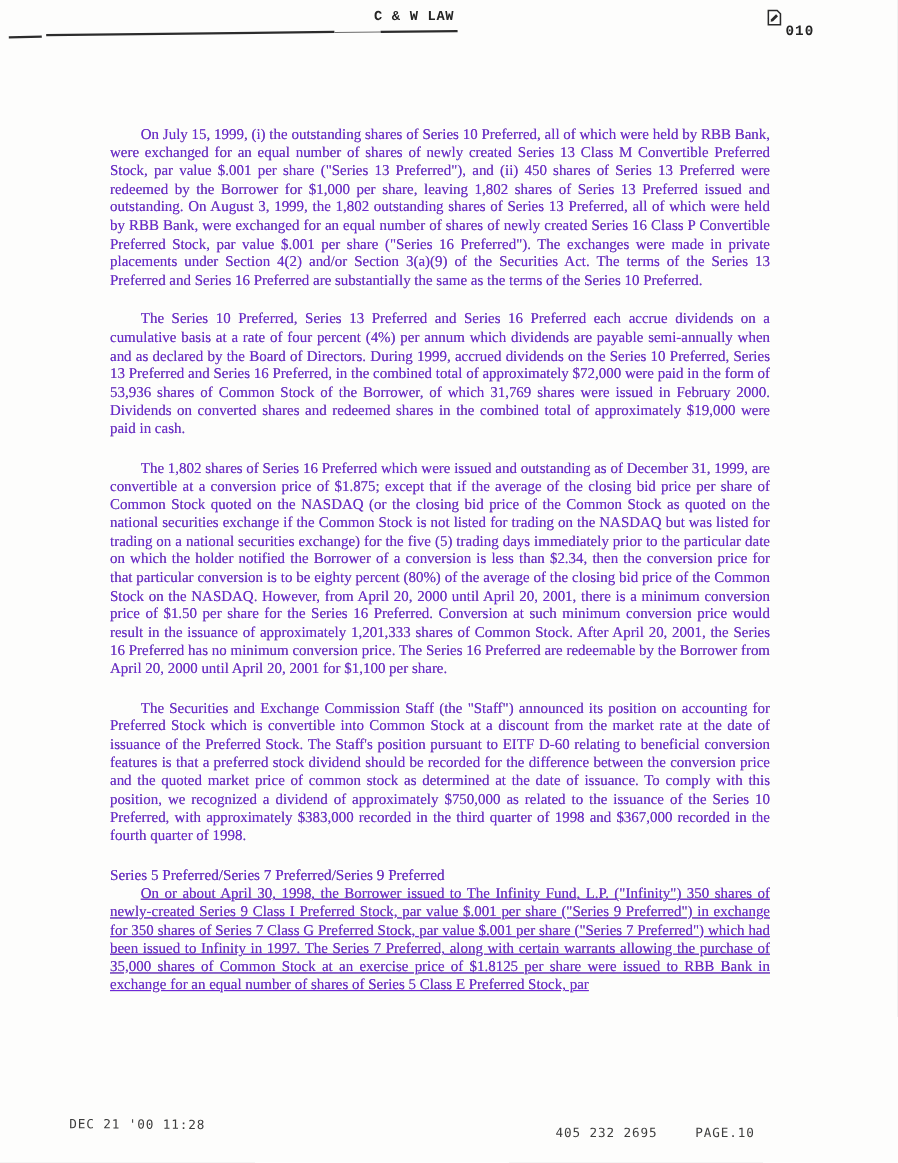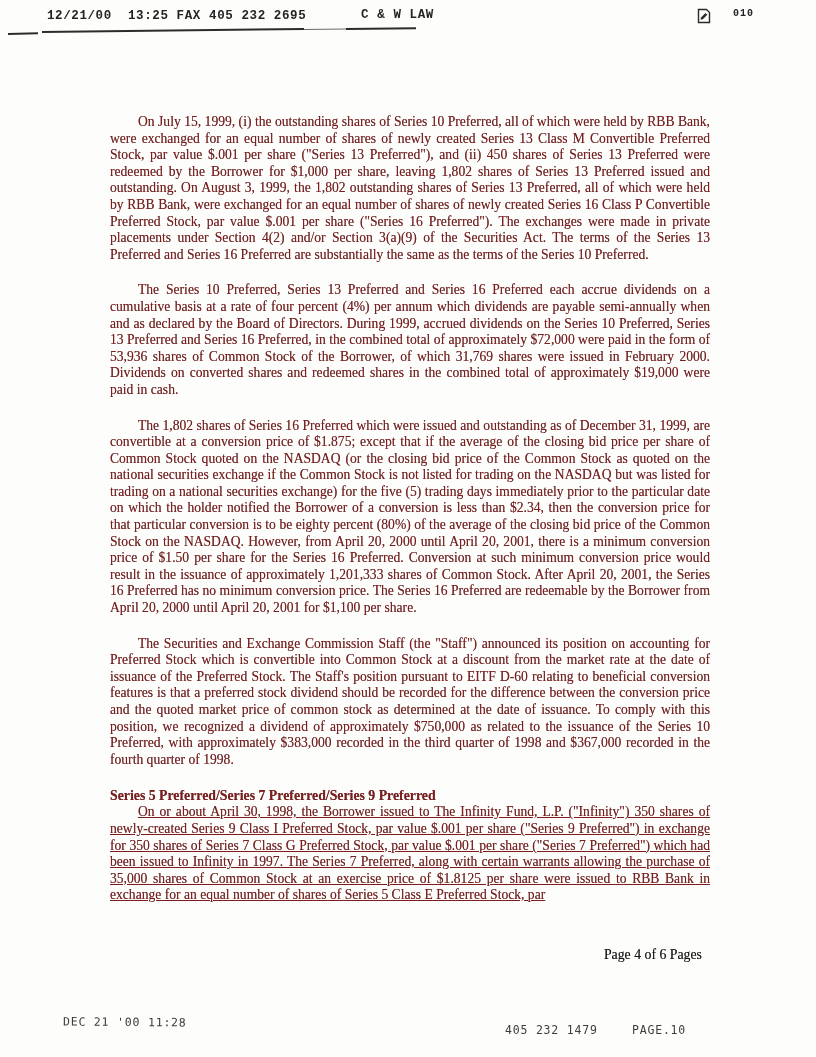--- a/index.html
+++ b/index.html
@@ -21,54 +21,54 @@
   .fax-header-text {
     position: absolute;
     font-family: "Liberation Mono", monospace;
     font-size: 12.5px;
     font-weight: 600;
     color: #242424;
     letter-spacing: 0.6px;
     white-space: pre;
   }
   .fh-left   { left: 47px;  top: 9px; }
-  .fh-sender { left: 361px; top: 8px; }
-  .fh-pagecount { left: 714px; top: 8px; font-size: 10px; letter-spacing: 1px; margin-left: 19px; }
+  .fh-sender { left: 340px; top: 8px; }
+  .fh-pagecount { left: 714px; top: 21px; font-size: 13px; letter-spacing: 1px; }
   .fh-icon { position: absolute; left: 697px; top: 8px; width: 14px; height: 16px; }
 
   .scan-line {
     position: absolute;
     background: #2c2c2c;
     transform-origin: left center;
   }
   .ul-dash  { left: 8px;   top: 33px;   width: 30px;  height: 2px;   transform: rotate(-1.2deg); }
   .ul-main  { left: 42px;  top: 31px;   width: 262px; height: 1.8px; transform: rotate(-0.65deg); }
   .ul-mid   { left: 304px; top: 28.5px; width: 42px;  height: 1px;   transform: rotate(-0.6deg); background:#6b6b6b; }
   .ul-sender{ left: 346px; top: 27.5px; width: 70px;  height: 1.8px; transform: rotate(-0.65deg); }
 
   
   .doc-body {
     position: absolute;
-    left: 110px;
+    left: 100px;
     top: 114px;
     width: 600px;
     font-size: 13.6px;
     line-height: 16.6px;
-    color: #7f1d1d;
+    color: #6d28d9;
     text-align: justify;
     text-shadow: 0 0 0.45px rgba(20,20,20,0.55);
   }
   .doc-body p {
     margin: 0 0 19px 0;
     text-indent: 28px;
   }
   .doc-body p.no-bottom-gap { margin-bottom: 0; text-decoration: underline; }
   .section-heading {
     font-size: 13.8px;
-    font-weight: bold;
+    font-weight: normal;
     line-height: 17px;
     margin: 0;
     text-align: left;
     text-shadow: 0 0 0.5px rgba(20,20,20,0.6);
   }
 
   
   .schedule-block {
     position: absolute;
     left: 100px;
@@ -92,21 +92,20 @@
   }
   .ff-timestamp { left: 63px;  top: 1015px; transform: rotate(0.4deg); text-align: right; }
   .ff-number    { left: 505px; top: 1023px; }
   .ff-page      { left: 632px; top: 1023px; }
 </style>
 </head>
 <body>
 
 <div class="page">
 
-  <div class="fax-header-text fh-left">12/21/00  13:25 FAX 405 232 2695</div>
   <div class="fax-header-text fh-sender">C &amp; W LAW</div>
   <span class="fh-icon">
     <svg width="14" height="16" viewBox="0 0 14 16">
       <path d="M1.5 1.5 h8 l3 3 v10 h-11 z" fill="none" stroke="#2a2a2a" stroke-width="1.4"></path>
       <path d="M4 9.5 l4.5-4.5 l1.8 1.8 l-4.5 4.5 l-2.2 0.4 z" fill="#2a2a2a"></path>
     </svg>
   </span>
   <div class="fax-header-text fh-pagecount">010</div>
 
   <div class="scan-line ul-dash"></div>
@@ -117,20 +116,19 @@
   <main class="doc-body">
     <p>On July 15, 1999, (i) the outstanding shares of Series 10 Preferred, all of which were held by RBB Bank, were exchanged for an equal number of shares of newly created Series 13 Class M Convertible Preferred Stock, par value $.001 per share ("Series 13 Preferred"), and (ii) 450 shares of Series 13 Preferred were redeemed by the Borrower for $1,000 per share, leaving 1,802 shares of Series 13 Preferred issued and outstanding.  On August 3, 1999, the 1,802 outstanding shares of Series 13 Preferred, all of which were held by RBB Bank, were exchanged for an equal number of shares of newly created Series 16 Class P Convertible Preferred Stock, par value $.001 per share ("Series 16 Preferred"). The exchanges were made in private placements under Section 4(2) and/or Section 3(a)(9) of the Securities Act.  The terms of the Series 13 Preferred and Series 16 Preferred are substantially the same as the terms of the Series 10 Preferred.</p>
     <p>The Series 10 Preferred, Series 13 Preferred and Series 16 Preferred each accrue dividends on a cumulative basis at a rate of four percent (4%) per annum which dividends are payable semi-annually when and as declared by the Board of Directors.  During 1999, accrued dividends on the Series 10 Preferred, Series 13 Preferred and Series 16 Preferred, in the combined total of approximately $72,000 were paid in the form of 53,936 shares of Common Stock of the Borrower, of which 31,769 shares were issued in February 2000.  Dividends on converted shares and redeemed shares in the combined total of approximately $19,000 were paid in cash.</p>
     <p>The 1,802 shares of Series 16 Preferred which were issued and outstanding as of December 31, 1999, are convertible at a conversion price of $1.875; except that if the average of the closing bid price per share of Common Stock quoted on the NASDAQ (or the closing bid price of the Common Stock as quoted on the national securities exchange if the Common Stock is not listed for trading on the NASDAQ but was listed for trading on a national securities exchange) for the five (5) trading days immediately prior to the particular date on which the holder notified the Borrower of a conversion is less than $2.34, then the conversion price for that particular conversion is to be eighty percent (80%) of the average of the closing bid price of the Common Stock on the NASDAQ.  However, from April 20, 2000 until April 20, 2001, there is a minimum conversion price of $1.50 per share for the Series 16 Preferred.  Conversion at such minimum conversion price would result in the issuance of approximately 1,201,333 shares of Common Stock.  After April 20, 2001, the Series 16 Preferred has no minimum conversion price.  The Series 16 Preferred are redeemable by the Borrower from April 20, 2000 until April 20, 2001 for $1,100 per share.</p>
     <p>The Securities and Exchange Commission Staff (the "Staff") announced its position on accounting for Preferred Stock which is convertible into Common Stock at a discount from the market rate at the date of issuance of the Preferred Stock.  The Staff's position pursuant to EITF D-60 relating to beneficial conversion features is that a preferred stock dividend should be recorded for the difference between the conversion price and the quoted market price of common stock as determined at the date of issuance.  To comply with this position, we recognized a dividend of approximately $750,000 as related to the issuance of the Series 10 Preferred, with approximately $383,000 recorded in the third quarter of 1998 and $367,000 recorded in the fourth quarter of 1998.</p>
     <h2 class="section-heading">Series 5 Preferred/Series 7 Preferred/Series 9 Preferred</h2>
     <p class="no-bottom-gap">On or about April 30, 1998, the Borrower issued to The Infinity Fund, L.P. ("Infinity") 350 shares of newly-created Series 9 Class I Preferred Stock, par value $.001 per share ("Series 9 Preferred") in exchange for 350 shares of Series 7 Class G Preferred Stock, par value $.001 per share ("Series 7 Preferred") which had been issued to Infinity in 1997.  The Series 7 Preferred, along with certain warrants allowing the purchase of 35,000 shares of Common Stock at an exercise price of $1.8125 per share were issued to RBB Bank in exchange for an equal number of shares of Series 5 Class E Preferred Stock, par</p>
   </main>
 
   <div class="schedule-block">
-    <div>Page 4 of 6 Pages</div>
   </div>
 
   <div class="fax-footer-text ff-timestamp">DEC 21 '00 11:28</div>
-  <div class="fax-footer-text ff-number">405 232 1479</div>
+  <div class="fax-footer-text ff-number">405 232 2695</div>
   <div class="fax-footer-text ff-page">PAGE.10</div>
 
 </div>
 
 </body></html>

